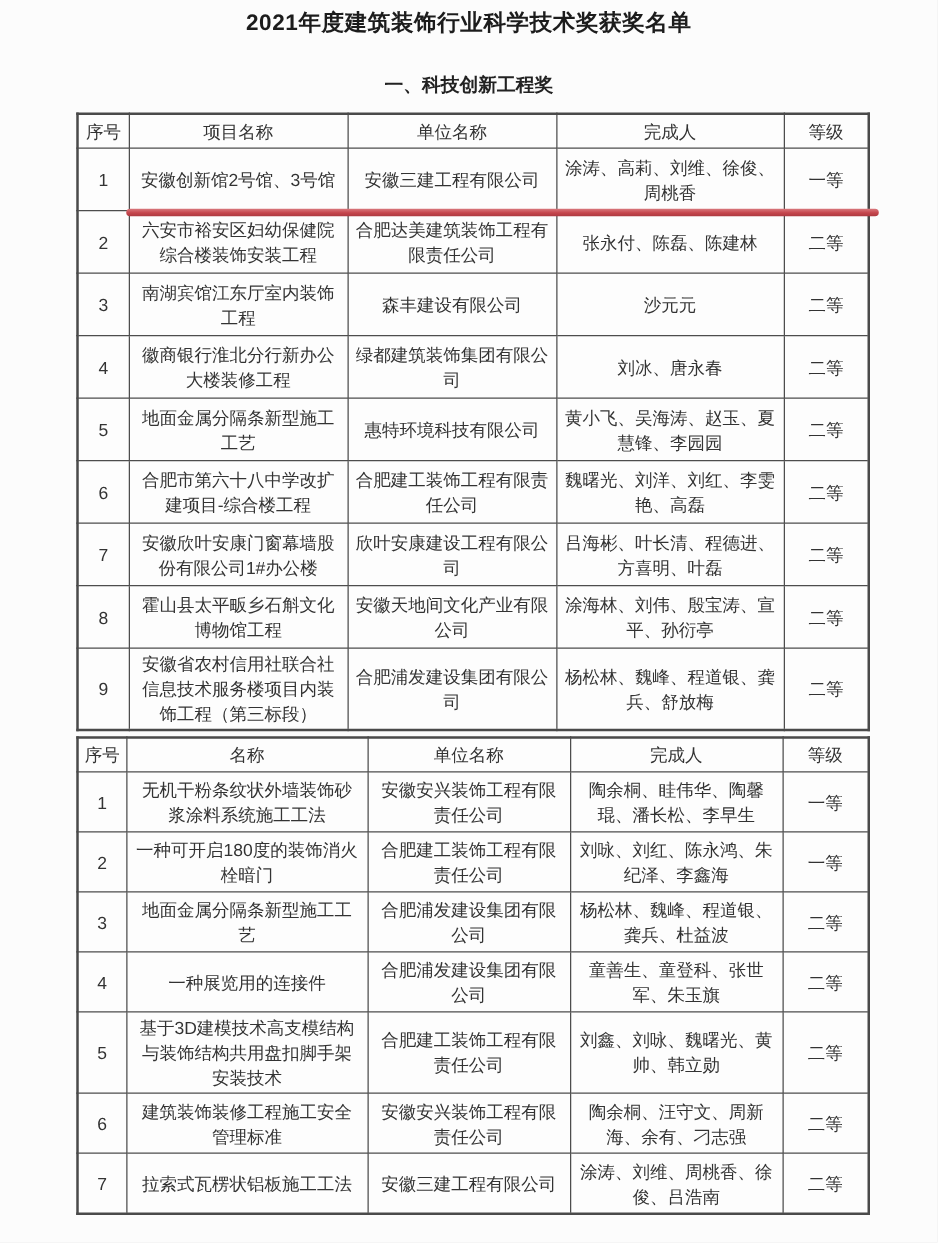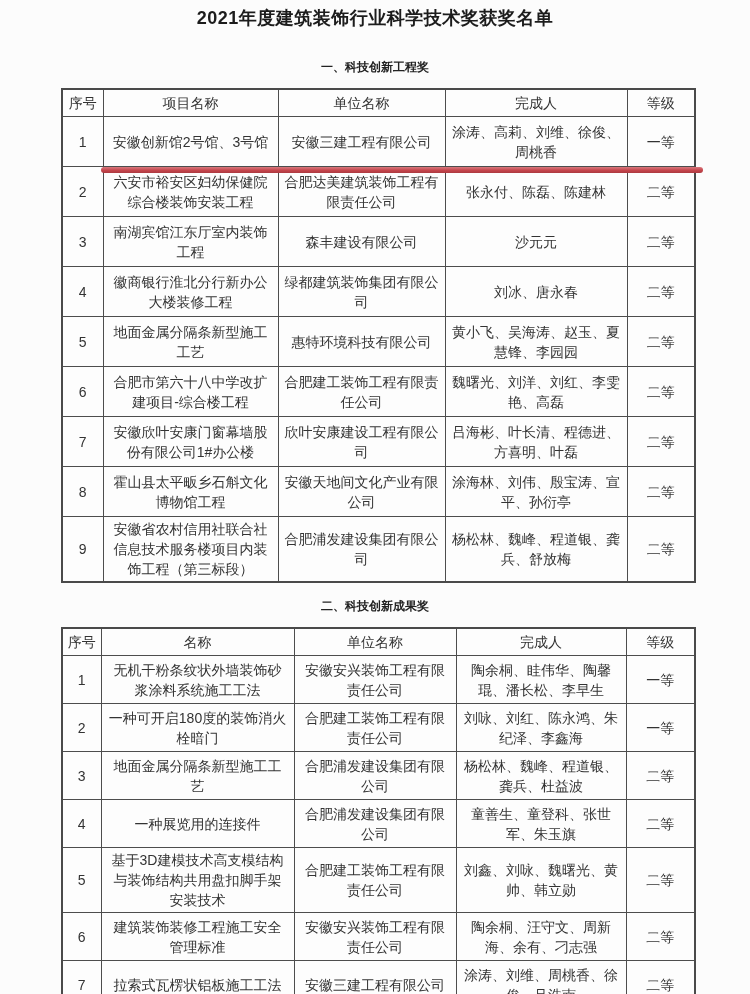--- a/index.html
+++ b/index.html
@@ -22,21 +22,21 @@
     text-align:center;
     font-size:18px;
     font-weight:bold;
     color:#1c1c1c;
     letter-spacing:0.5px;
   }
   .award-section{margin:0;}
   .section-title{
     margin:12px;
     text-align:center;
-    font-size:12px;
+    font-size:15px;
     font-weight:bold;
     color:#222;
   }
   .award-section.s0 .section-title{margin-top:29px;}
   .award-section.s1 .section-title{margin-top:15px;}
   table.award-table{
     border-collapse:collapse;
     table-layout:fixed;
     width:633px;
     margin:4px auto 0 61px;
@@ -163,21 +163,20 @@
               <td>9</td>
               <td>安徽省农村信用社联合社信息技术服务楼项目内装饰工程（第三标段）</td>
               <td>合肥浦发建设集团有限公司</td>
               <td>杨松林、魏峰、程道银、龚兵、舒放梅</td>
               <td>二等</td>
             </tr>
           </tbody>
         </table>
       </section>
       <section class="award-section s1">
-        <h2 class="section-title">二、科技创新成果奖</h2>
         <table class="award-table t1">
           <colgroup>
             <col>
             <col>
             <col>
             <col>
             <col>
           </colgroup>
           <thead>
             <tr>

